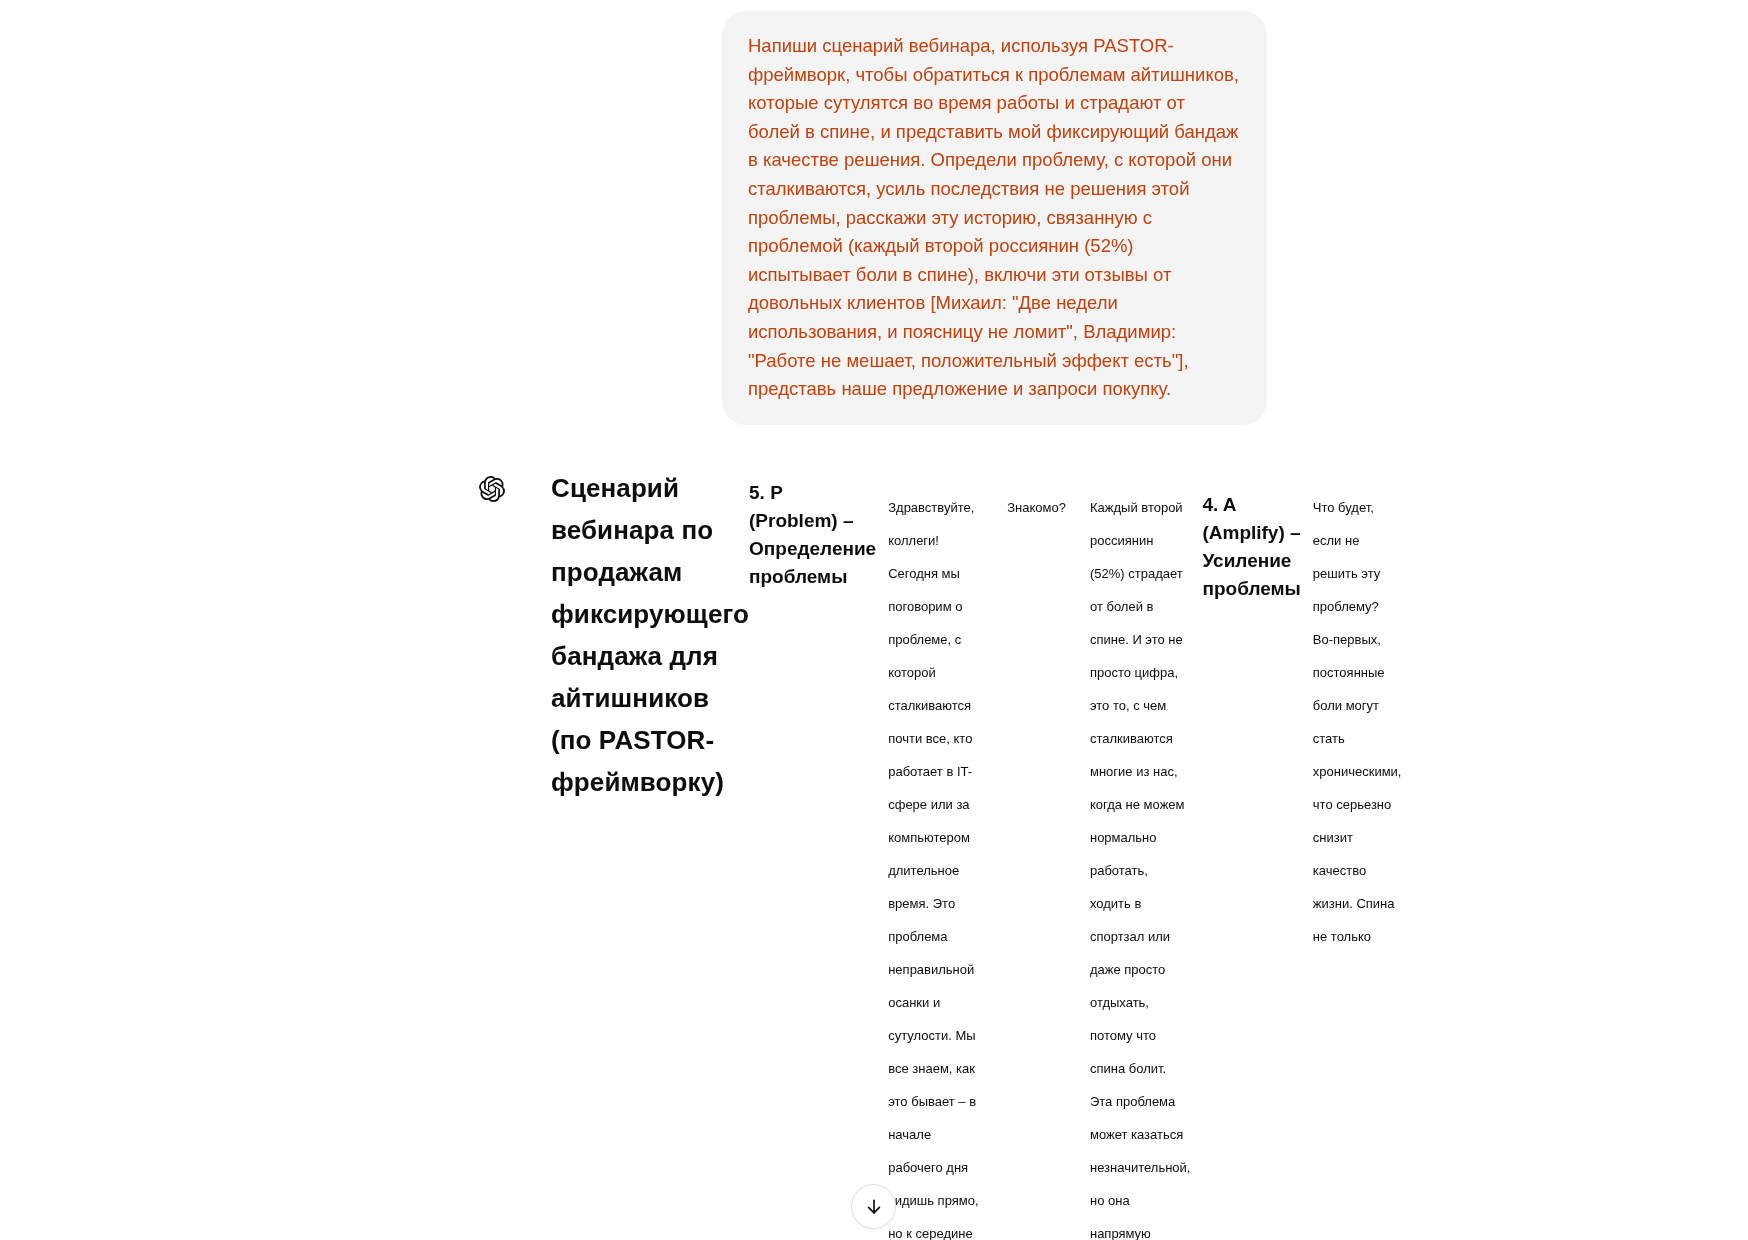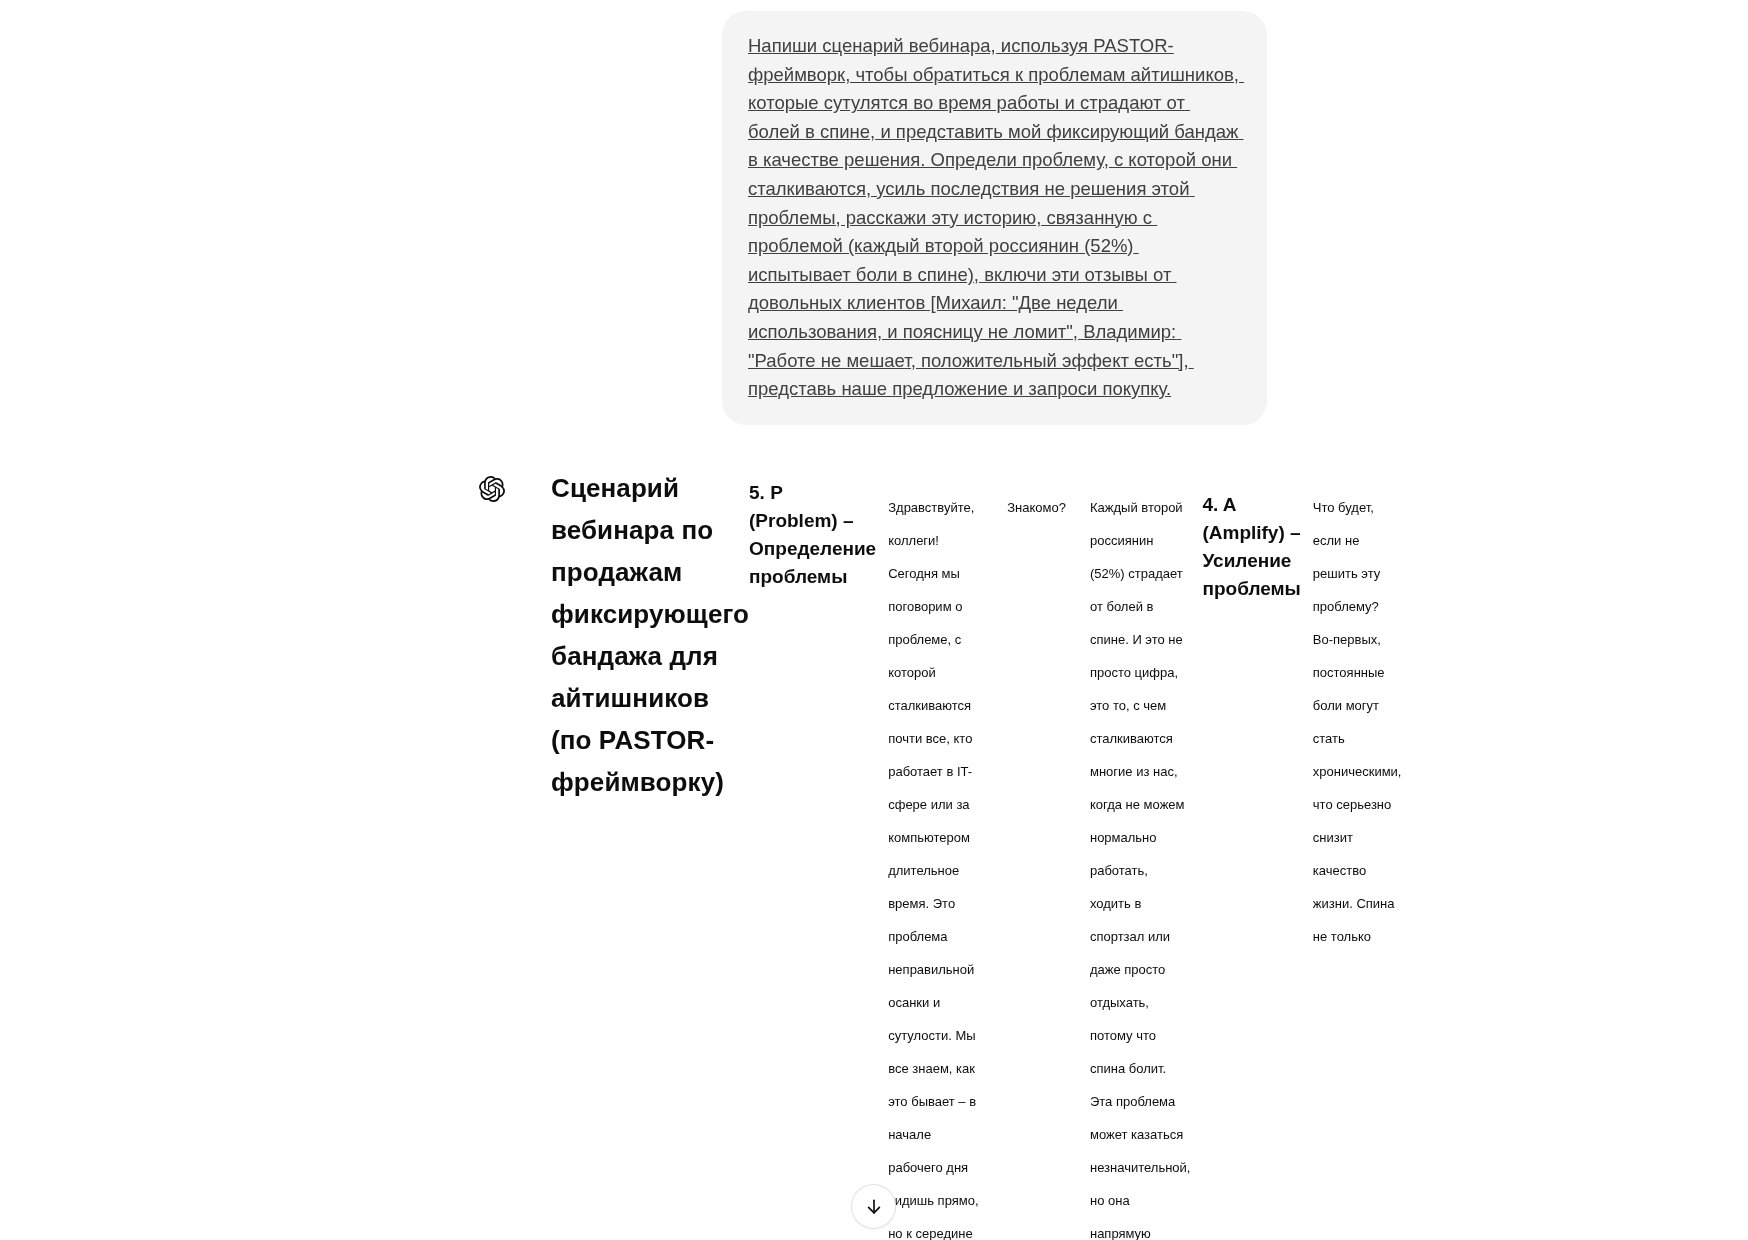--- a/index.html
+++ b/index.html
@@ -30,23 +30,22 @@
   .user-bubble {
     margin-left: auto;
     width: 545px;
     background: #f4f4f4;
     border-radius: 24px;
     padding: 21px 26px;
   }
   .user-bubble p {
     font-size: 18.5px;
     line-height: 28.6px;
-    color: #404040;
+    color: #c2410c;
     white-space: pre-wrap;
-    text-decoration: underline;
   }
   
   .assistant-message {
     position: relative;
     margin-top: 42px;
     width: 100%;
   }
   .assistant-avatar {
     position: absolute;
     left: -72px;

